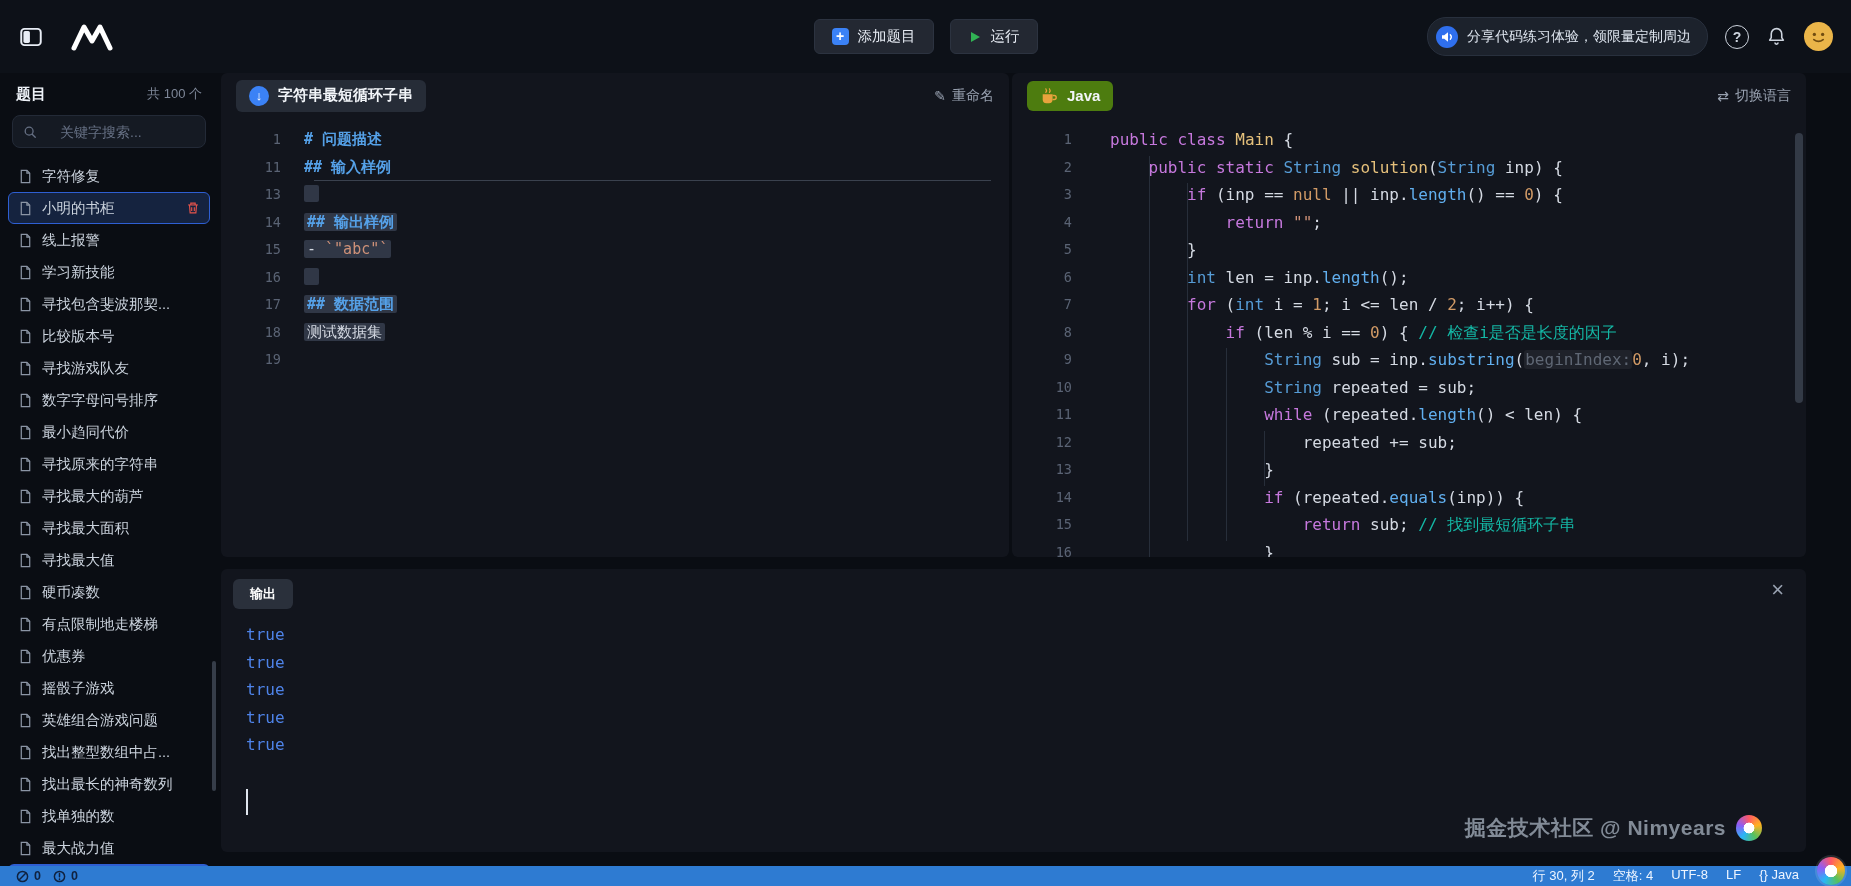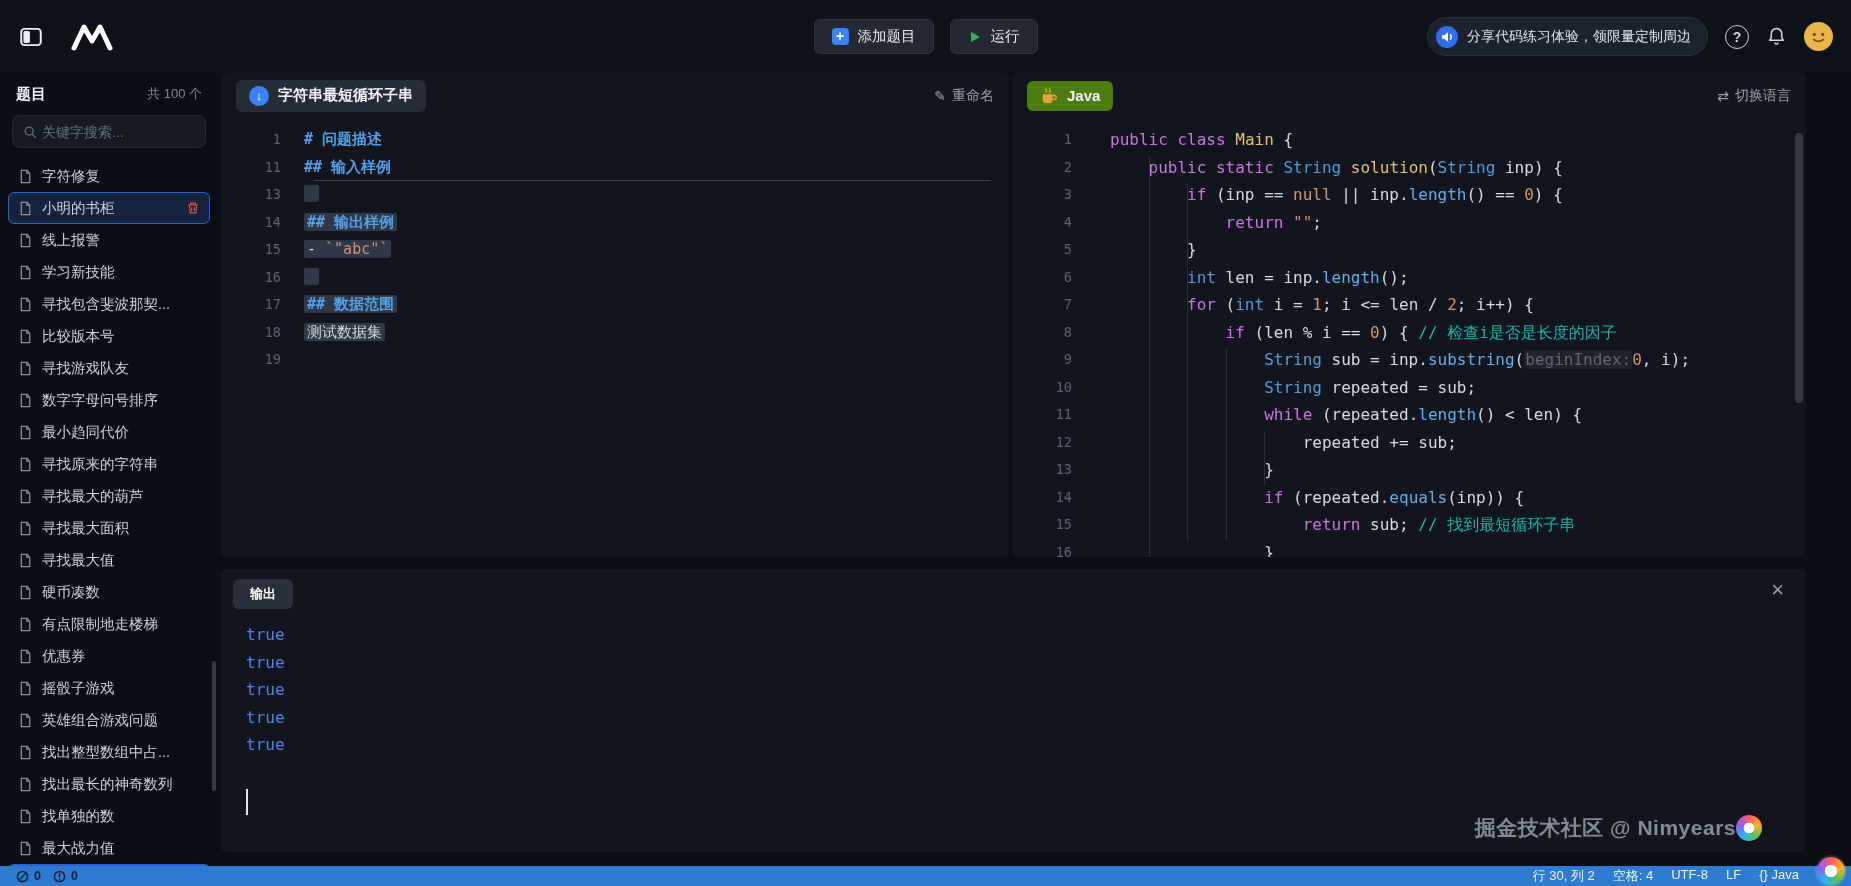--- a/index.html
+++ b/index.html
@@ -20,21 +20,21 @@
   .help{width:22px;height:22px;border-radius:50%;border:1.6px solid #cdd4de;color:#cdd4de;font-size:14px;font-weight:700;display:flex;align-items:center;justify-content:center;cursor:pointer;}
   .bell,.avatar{display:flex;cursor:pointer;}
 
   
   .main{flex:1;min-height:0;display:flex;gap:3px;}
   
   .sidebar{width:218px;flex:none;position:relative;overflow:hidden;}
   .sb-head{display:flex;justify-content:space-between;align-items:flex-start;padding:12px 16px 4px;}
   .sb-title{font-size:15px;font-weight:700;color:#eef2f8;}
   .sb-count{font-size:13px;color:#7e8798;}
-  .sb-search{margin:7px 12px 6px;height:31px;background:#151a23;border:1px solid #232a37;border-radius:8px;display:flex;align-items:center;gap:3px;padding:0 10px;}
+  .sb-search{margin:7px 12px 6px;height:31px;background:#151a23;border:1px solid #232a37;border-radius:8px;display:flex;align-items:center;gap:21px;padding:0 10px;}
   .sb-search input{flex:1;background:transparent;border:none;outline:none;color:#cfd6e0;font-size:14px;font-family:inherit;min-width:0;}
   .sb-search input::placeholder{color:#667084;}
   .sb-list{padding-top:6px;}
   .sb-item{height:30px;display:flex;align-items:center;gap:9px;padding:0 9px;margin:0 8px;border-radius:6px;border:1px solid transparent;color:#cbd3dd;font-size:14.5px;cursor:pointer;white-space:nowrap;text-align:right;}
   .sb-item .doc-ico{color:#8b95a5;display:flex;flex:none;}
   .sb-item .sb-label{overflow:hidden;text-overflow:ellipsis;}
   .sb-item.selected{background:#15233f;border-color:#2e5fd3;}
   .sb-item.active{background:#2e5ed2;color:#ffffff;}
   .trash{margin-left:auto;color:#e5534b;display:flex;flex:none;cursor:pointer;}
   .sb-scrollbar{position:absolute;right:2px;top:588px;width:4px;height:130px;background:#363d49;border-radius:2px;}
@@ -78,21 +78,21 @@
   .code-scrollbar{position:absolute;right:3px;top:60px;width:8px;height:270px;background:#333a46;border-radius:4px;cursor:pointer;}
 
   
   .output{height:283px;margin-top:12px;background:#12151d;border-radius:6px;position:relative;overflow:hidden;}
   .out-tab{position:absolute;top:10px;left:12px;background:#2a303b;color:#fff;font-size:13px;font-weight:700;padding:6px 17px;border-radius:6px;cursor:pointer;}
   .out-close{position:absolute;top:10px;right:22px;color:#98a1b0;font-size:22px;line-height:1;cursor:pointer;}
   #out-lines{padding:52px 0 0 25px;font-family:"DejaVu Sans Mono","Liberation Mono",monospace;font-size:16px;color:#4e83e8;font-weight:500;}
   .out-line{height:27.5px;line-height:27.5px;}
   .t-cursor{position:absolute;left:25px;top:220px;width:2px;height:26px;background:#dfe5ee;animation:blink 1.1s steps(1) infinite;}
   @keyframes blink{50%{opacity:0;}}
-  .watermark{position:absolute;right:44px;bottom:10px;display:flex;align-items:center;color:#828b97;font-size:21px;font-weight:600;letter-spacing:.5px;}
+  .watermark{position:absolute;right:44px;bottom:10px;display:flex;align-items:center;gap:10px;color:#828b97;font-size:21px;font-weight:600;letter-spacing:.5px;}
   .wm-logo{width:26px;height:26px;border-radius:50%;flex:none;
     background:radial-gradient(circle,#fff 28%,transparent 31%),conic-gradient(#ff5964,#ffb01f,#58c15c,#29b6f6,#8e5cf6,#ff5964);}
 
   
   .right-strip{flex:none;width:42px;position:relative;}
   .ai-chip{margin:5px 0 0 6px;width:36px;height:54px;background:#f3f6fa;border-radius:10px 0 0 10px;display:flex;flex-direction:column;align-items:center;justify-content:center;gap:1px;font-weight:800;font-size:13px;color:#202b3d;cursor:pointer;}
   .strip-icon{margin:18px auto 0;width:22px;height:22px;display:flex;align-items:center;justify-content:center;color:#8b95a5;cursor:pointer;}
 
   
   .statusbar{height:20px;flex:none;background:#2e7bd2;display:flex;align-items:center;justify-content:space-between;padding:0 10px 0 16px;font-size:13px;}

